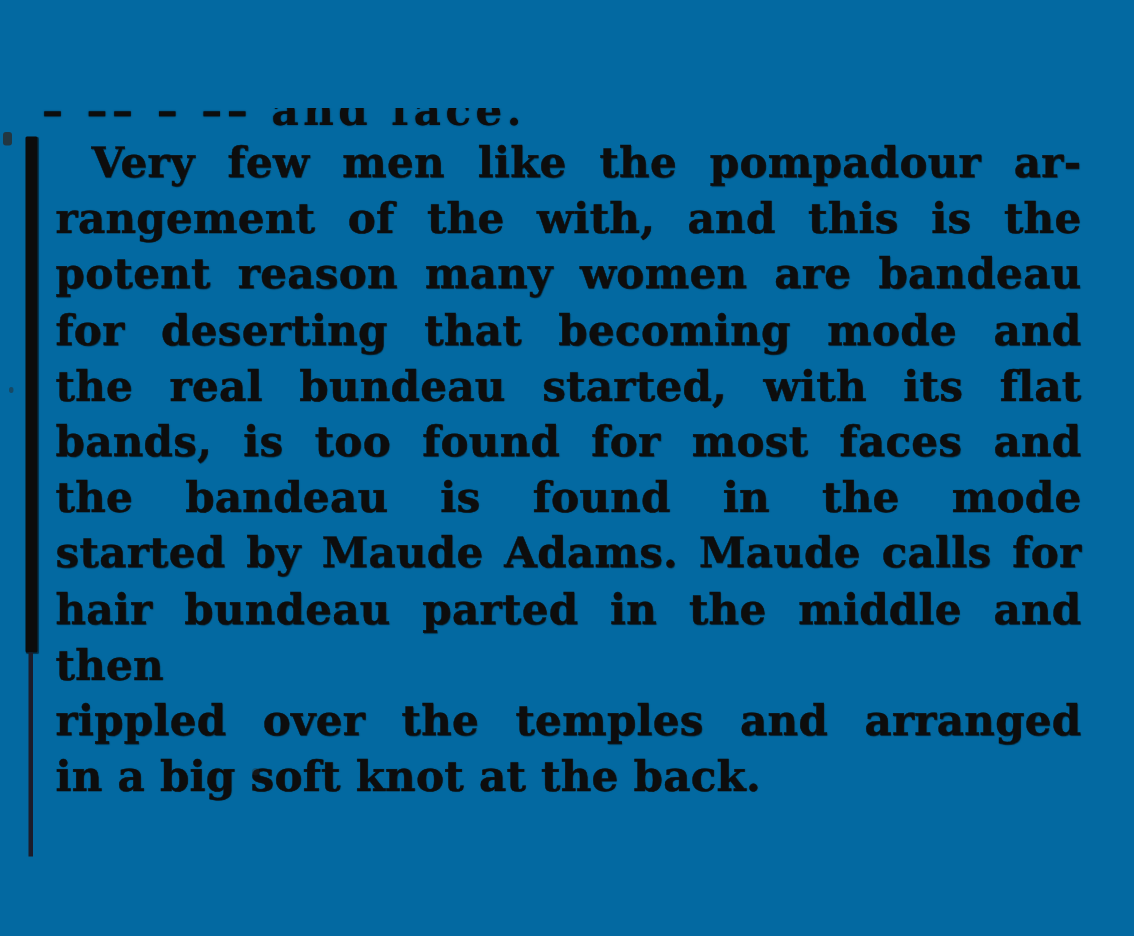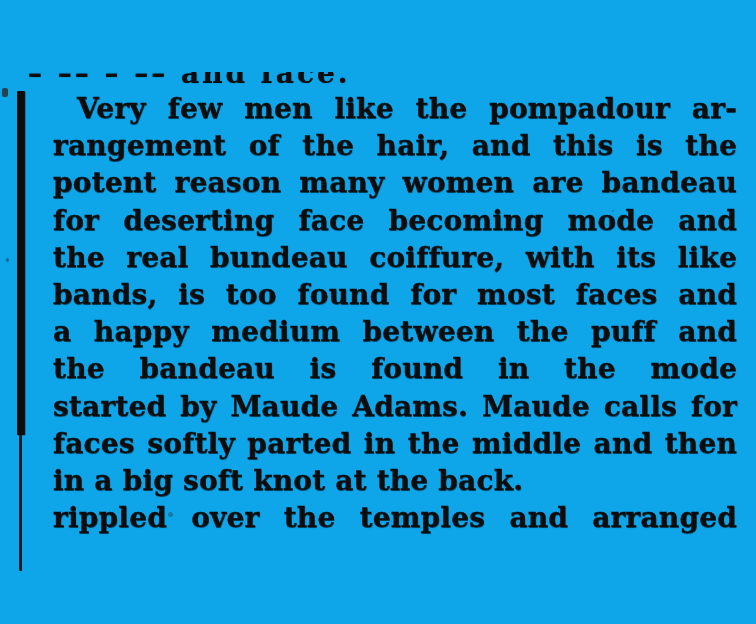--- a/index.html
+++ b/index.html
@@ -5,21 +5,21 @@
   html, body {
     margin: 0;
     padding: 0;
     background: #ffffff;
     font-family: "DejaVu Serif", serif;
   }
   .page {
     position: relative;
     width: 756px;
     height: 624px;
-    background: #0ea5e9;
+    background: #0369a1;
     overflow: hidden;
   }
   
   .cutoff {
     position: absolute;
     left: 28px;
     top: 72px;
     height: 17px;
     width: 330px;
     overflow: hidden;
@@ -60,21 +60,20 @@
     position: absolute;
     left: 37px;
     top: 90px;
     width: 684px;
     color: #0d0d0d;
     font-size: 28px;
     font-weight: 700;
     line-height: 37.2px;
     letter-spacing: 0.2px;
     text-shadow: 0.4px 0.6px 0.7px rgba(0,0,0,0.55);
-    margin-left: 16px;
     -webkit-text-stroke: 0.3px #111;
   }
   .line {
     margin: 0;
     text-align: justify;
     text-align-last: justify;
     white-space: normal;
   }
   .line.first { padding-left: 24px; }
   .line.last  { text-align-last: left; }
@@ -99,31 +98,30 @@
     <span>– –– – –– and face.</span>
   </div>
 
   <div class="rule">
     <div class="rule-thick"></div>
     <div class="rule-thin"></div>
   </div>
 
   <div class="article">
     <p class="line first">Very few men like the pompadour ar-</p>
-    <p class="line">rangement of the hair, and this is the</p>
+    <p class="line">rangement of the with, and this is the</p>
     <p class="line">potent reason many women are bandeau</p>
-    <p class="line">for deserting face becoming mode and</p>
-    <p class="line">the real bundeau coiffure, with its like</p>
+    <p class="line">for deserting that becoming mode and</p>
+    <p class="line">the real bundeau started, with its flat</p>
     <p class="line">bands, is too found for most faces and</p>
-    <p class="line">a happy medium between the puff and</p>
     <p class="line">the bandeau is found in the mode</p>
     <p class="line">started by Maude Adams. Maude calls for</p>
-    <p class="line">faces softly parted in the middle and then</p>
+    <p class="line">hair bundeau parted in the middle and then</p>
+    <p class="line">rippled over the temples and arranged</p>
     <p class="line last">in a big soft knot at the back.</p>
-    <p class="line">rippled over the temples and arranged</p>
   </div>
 
   <div class="speckle s1"></div>
   <div class="speckle s2"></div>
   <div class="speckle s3"></div>
   <div class="speckle s4"></div>
 
 </div>
 
 </body></html>

